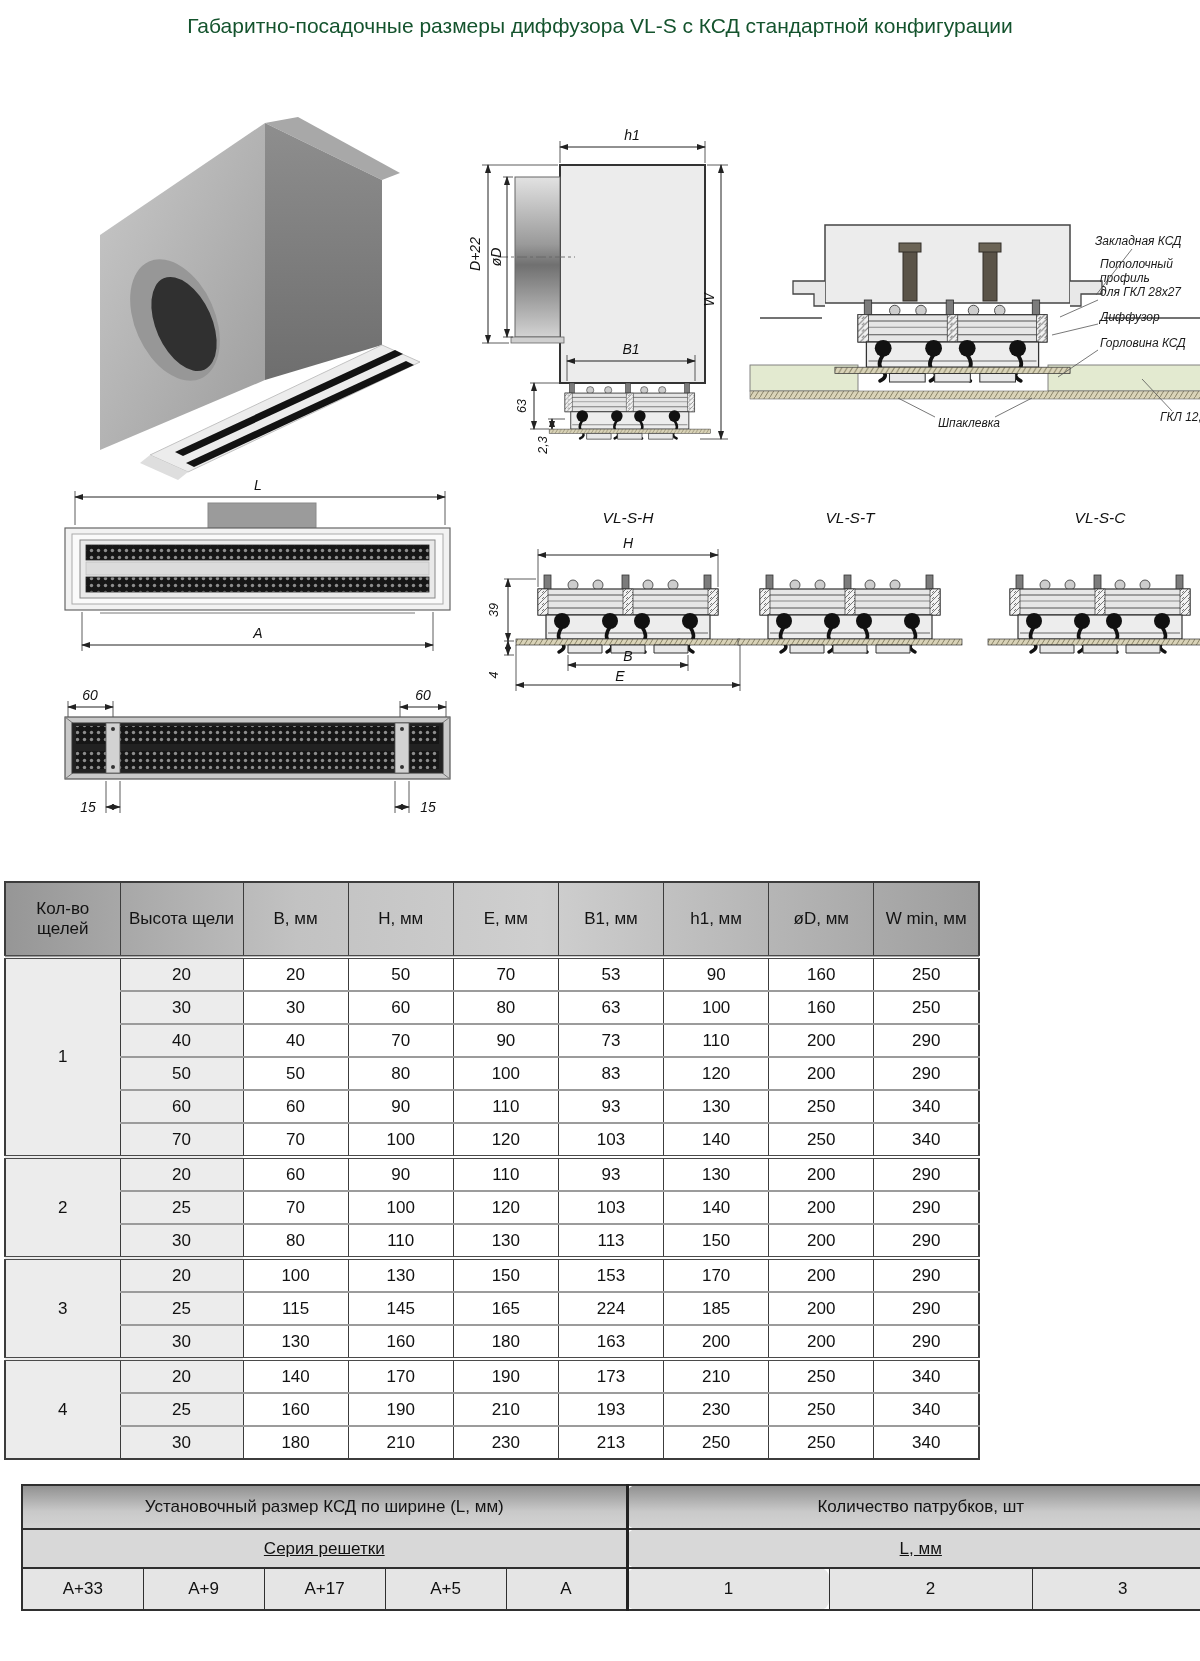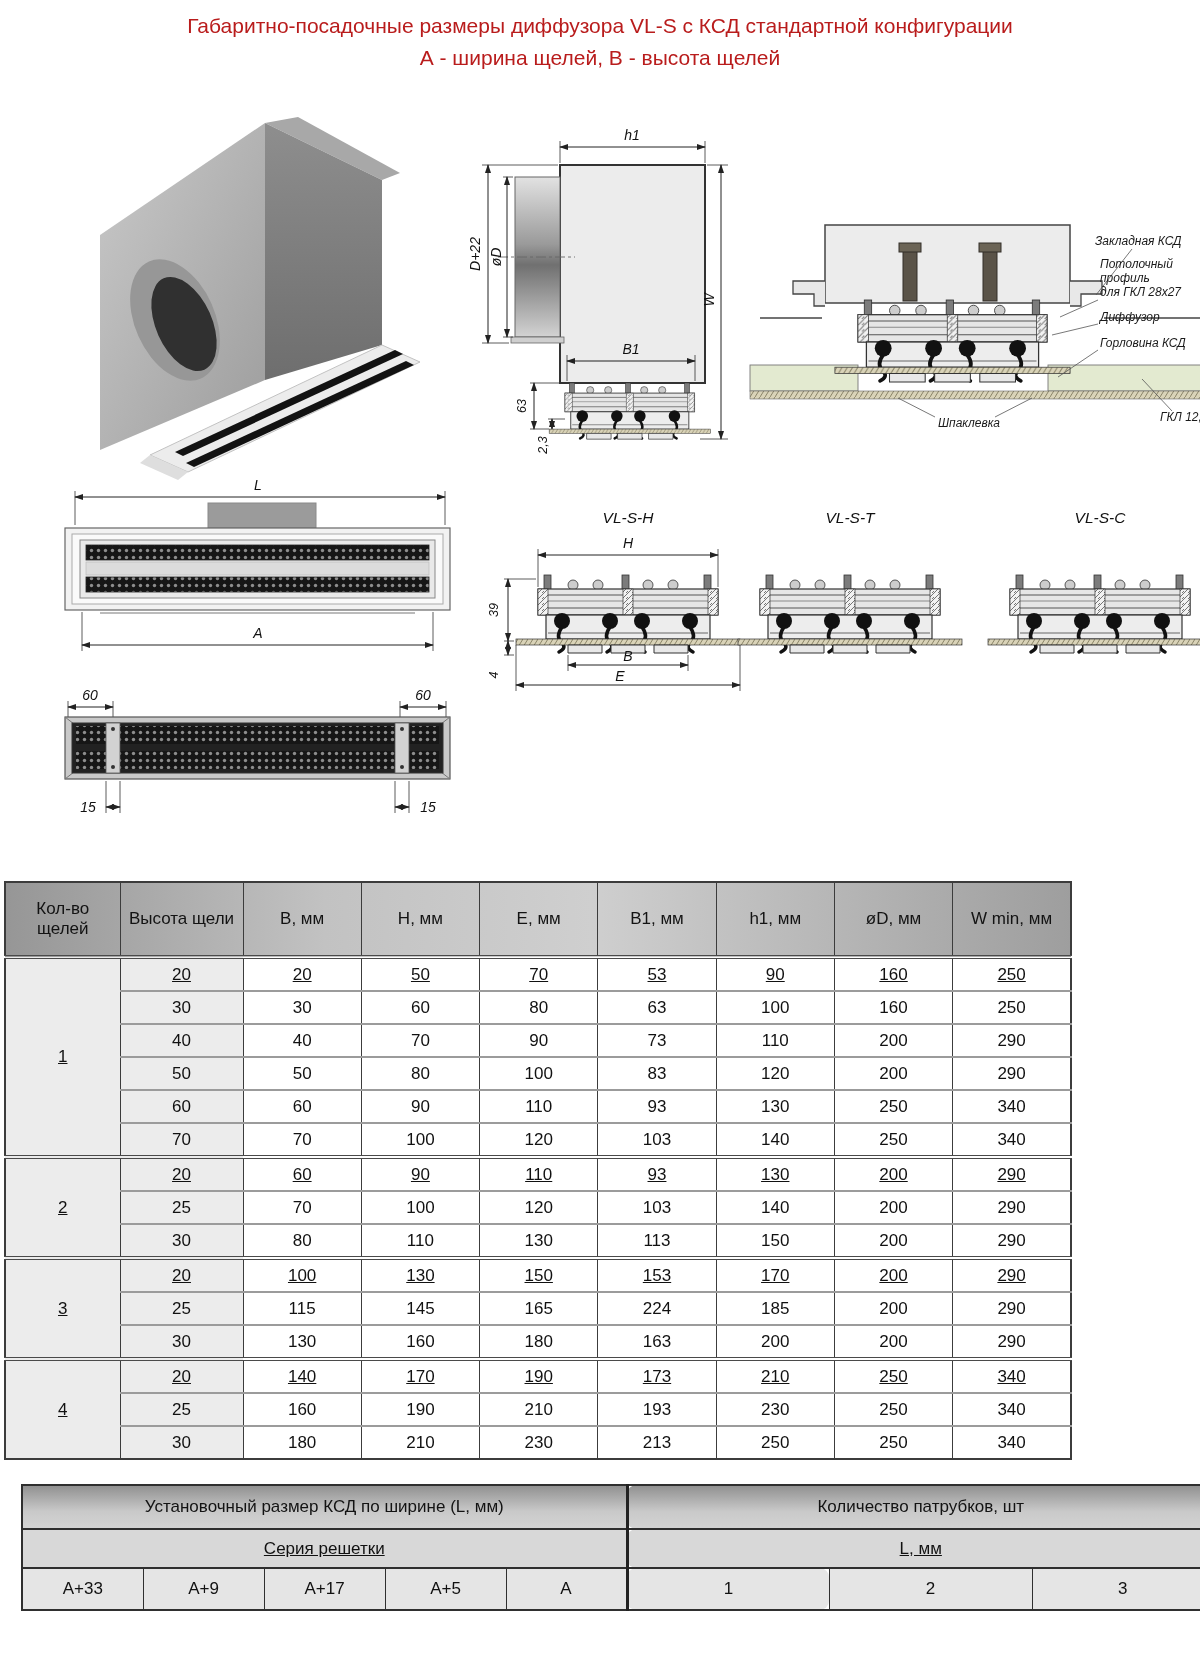--- a/index.html
+++ b/index.html
@@ -1,56 +1,55 @@
 <!DOCTYPE html>
 <html><head>
 <meta charset="utf-8">
 <style>
   html,body{margin:0;padding:0;background:#fff;}
   body{position:relative;width:1200px;height:1661px;font-family:"Liberation Sans",sans-serif;color:#111;}
-  #title{position:absolute;top:10px;left:0;width:1200px;text-align:center;font-size:21px;line-height:1.5;font-weight:500;color:#b91c1c;}
+  #title{position:absolute;top:10px;left:0;width:1200px;text-align:center;font-size:21px;line-height:1.5;font-weight:500;color:#14532d;}
   #drawings{position:absolute;top:85px;left:16px;margin-left:44px;}
   svg text{font-family:"Liberation Sans",sans-serif;}
   .dimtxt{font-style:italic;font-size:14px;fill:#111;}
   .dimtxt-s{font-style:italic;font-size:12.5px;fill:#111;}
   .variant{font-style:italic;font-size:15.5px;fill:#111;}
   .callout{font-style:italic;font-size:12px;fill:#1a1a1a;}
   .dim{stroke:#222;stroke-width:1;}
   .ext{stroke:#333;stroke-width:0.8;}
   .lead{stroke:#555;stroke-width:0.8;fill:none;}
 
   
-  #main-table{position:absolute;top:881px;left:4px;width:1068px;}
+  #main-table{position:absolute;top:881px;left:4px;width:976px;}
   #main-table table{border-collapse:collapse;width:100%;table-layout:fixed;font-size:17px;}
   #main-table table{border:2px solid #3c3c3c;}
   #main-table thead tr{background:linear-gradient(90deg,#969696 0%,#c2c2c2 30%,#cfcfcf 55%,#9e9e9e 100%);}
   #main-table th{background:transparent;font-weight:normal;border-left:1.5px solid #3c3c3c;border-bottom:2.5px solid #2e2e2e;height:68px;padding:2px 6px;text-align:center;color:#131313;}
   #main-table td{border-left:1.5px solid #3c3c3c;height:31px;padding:0;text-align:center;background:#fff;}
   #main-table td.gcell{background:#ececec;font-size:17px;}
   #main-table td.hcell{background:#ececec;}
   #main-table tr.sub td{border-top:2px solid #9b9b9b;}
-  #main-table tr.group-start td{border-top:4px double #4a4a4a;text-decoration:underline;}
+  #main-table tr.group-start td{border-top:4px double #4a4a4a;}
 
   
   #bottom-table{position:absolute;top:1484px;left:4px;width:1192px;padding-left:17px;}
   #bottom-table table{border-collapse:collapse;width:100%;table-layout:fixed;font-size:17px;border:2px solid #2f2f2f;}
   #bottom-table td{text-align:center;padding:0;}
   #bottom-table tr.bt-head{background:linear-gradient(180deg,#8f8f8f 0%,#c9c9c9 60%,#d4d4d4 100%);}
   #bottom-table tr.bt-head td{height:42px;border-bottom:2.5px solid #2e2e2e;color:#131313;}
   #bottom-table tr.bt-sub td{height:37px;background:#d8d8d8;border-bottom:2px solid #2e2e2e;text-decoration:underline;}
   #bottom-table tr.bt-lab td{height:37px;background:#e4e4e4;border-bottom:2px solid #2e2e2e;border-left:1.5px solid #2f2f2f;}
   #bottom-table tr.bt-val td{height:40px;background:#e5e5e5;border-left:1.5px solid #2f2f2f;}
   #bottom-table td.split{border-left:3px solid #222 !important;border-radius:9px;}
 </style>
 </head>
 <body>
 
 <div id="title">
   <div>Габаритно-посадочные размеры диффузора VL-S с КСД стандартной конфигурации</div>
-  <div>А - ширина щелей, В - высота щелей</div>
 </div>
 
 <div id="drawings">
 <svg width="1200" height="740" viewBox="0 0 1200 740">
   <defs>
     <marker id="mA" viewBox="0 0 10 10" refX="9" refY="5" markerWidth="9" markerHeight="9" orient="auto-start-reverse">
       <path d="M0,1.6 L10,5 L0,8.4 z" fill="#222"></path>
     </marker>
     <pattern id="perf" width="7" height="7" patternUnits="userSpaceOnUse">
       <rect width="7" height="7" fill="#161616"></rect>

